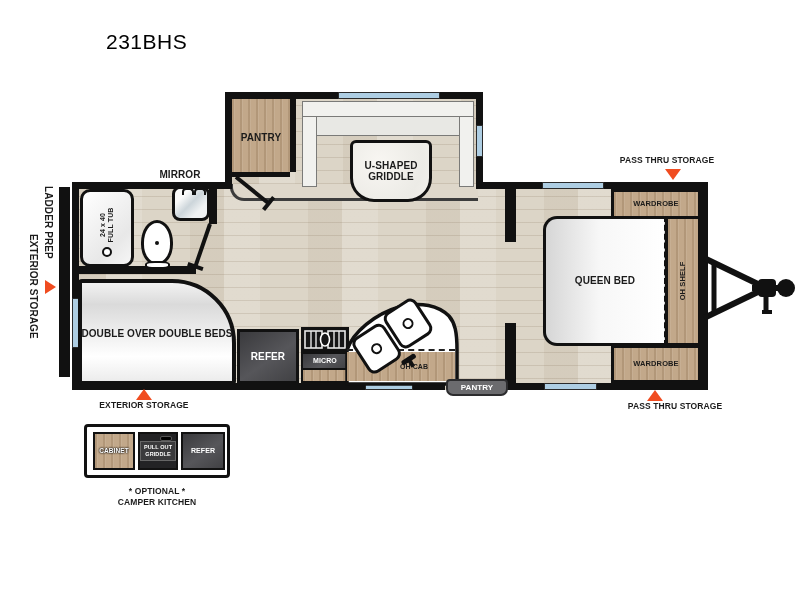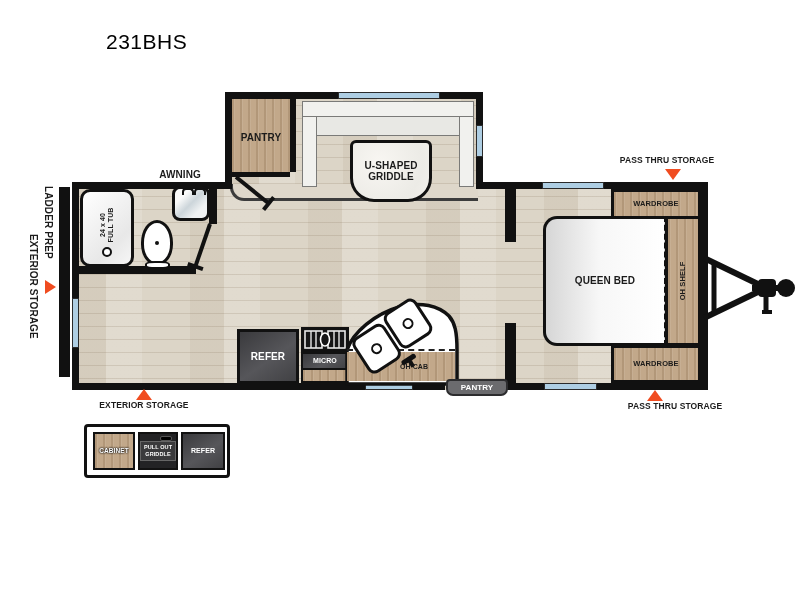--- a/index.html
+++ b/index.html
@@ -107,22 +107,26 @@
   </div>
   <div class="fixture" style="left:141px;top:220px;width:32px;height:45px;border-radius:50% 50% 46% 46%;">
     <div style="position:absolute;left:50%;top:50%;transform:translate(-50%,-50%);width:4px;height:4px;background:#111;border-radius:50%;"></div>
   </div>
   <div class="fixture" style="left:145px;top:261px;width:25px;height:8px;border-radius:40%;border-width:2.5px;"></div>
   <div class="fixture" style="left:172px;top:186px;width:38px;height:35px;border-radius:8px;
               background:linear-gradient(135deg,#fafafa 25%,#ccd5da 50%,#f0f2f3 75%);">
     <div style="position:absolute;left:7px;top:-1px;width:8px;height:5px;border:2px solid #111;border-bottom:none;border-radius:4px 4px 0 0;"></div>
     <div style="position:absolute;left:19px;top:-1px;width:8px;height:5px;border:2px solid #111;border-bottom:none;border-radius:4px 4px 0 0;"></div>
   </div>
-  <div class="lbl" style="left:150px;top:169px;width:60px;">AWNING</div>
-
+  <div class="lbl" style="left:150px;top:169px;width:60px;">MIRROR</div>
+
+  <div class="abs" style="left:78px;top:279px;width:158px;height:106px;box-sizing:border-box;border:4px solid #111;
+              border-radius:4px 64px 4px 4px;background:linear-gradient(180deg,#f2f2f2,#dadada 22%,#ffffff 75%,#ececec);">
+    <div class="lbl" style="left:50%;top:52%;transform:translate(-50%,-50%);">DOUBLE OVER DOUBLE BEDS</div>
+  </div>
 
   <div class="dark-box" style="left:237px;top:329px;width:62px;height:55px;border-width:3.5px;">
     <span class="lbl lblw" style="position:static;">REFER</span>
   </div>
 
   <div class="abs" style="left:301px;top:327px;width:48px;height:25px;background:#161617;border:3px solid #111;box-sizing:border-box;">
     <svg width="42" height="19" viewBox="0 0 42 19" style="display:block;">
       <rect x="1" y="1" width="17" height="17" fill="none" stroke="#e8e8e8" stroke-width="1.6"></rect>
       <line x1="7" y1="1" x2="7" y2="18" stroke="#e8e8e8" stroke-width="1.4"></line>
       <line x1="12" y1="1" x2="12" y2="18" stroke="#e8e8e8" stroke-width="1.4"></line>
@@ -208,14 +212,18 @@
       <div style="position:absolute;top:2px;right:4px;width:10px;height:3px;background:#000;border:1px solid #555;border-radius:2px;"></div>
       <div class="lbl lblw" style="position:static;font-size:5.5px;line-height:1.25;background:#3a3a3c;padding:2px 3px;border:1px solid #666;">
         <div>PULL OUT</div>
         <div>GRIDDLE</div>
       </div>
     </div>
     <div class="dark-box" style="left:94px;top:5px;width:44px;height:38px;border-width:2px;">
       <span class="lbl lblw" style="position:static;font-size:7px;">REFER</span>
     </div>
   </div>
+  <div class="lbl" style="left:84px;top:486px;width:146px;font-size:8.5px;line-height:1.3;">
+    <div>* OPTIONAL *</div>
+    <div>CAMPER KITCHEN</div>
+  </div>
 
 </div>
 
 </body></html>

